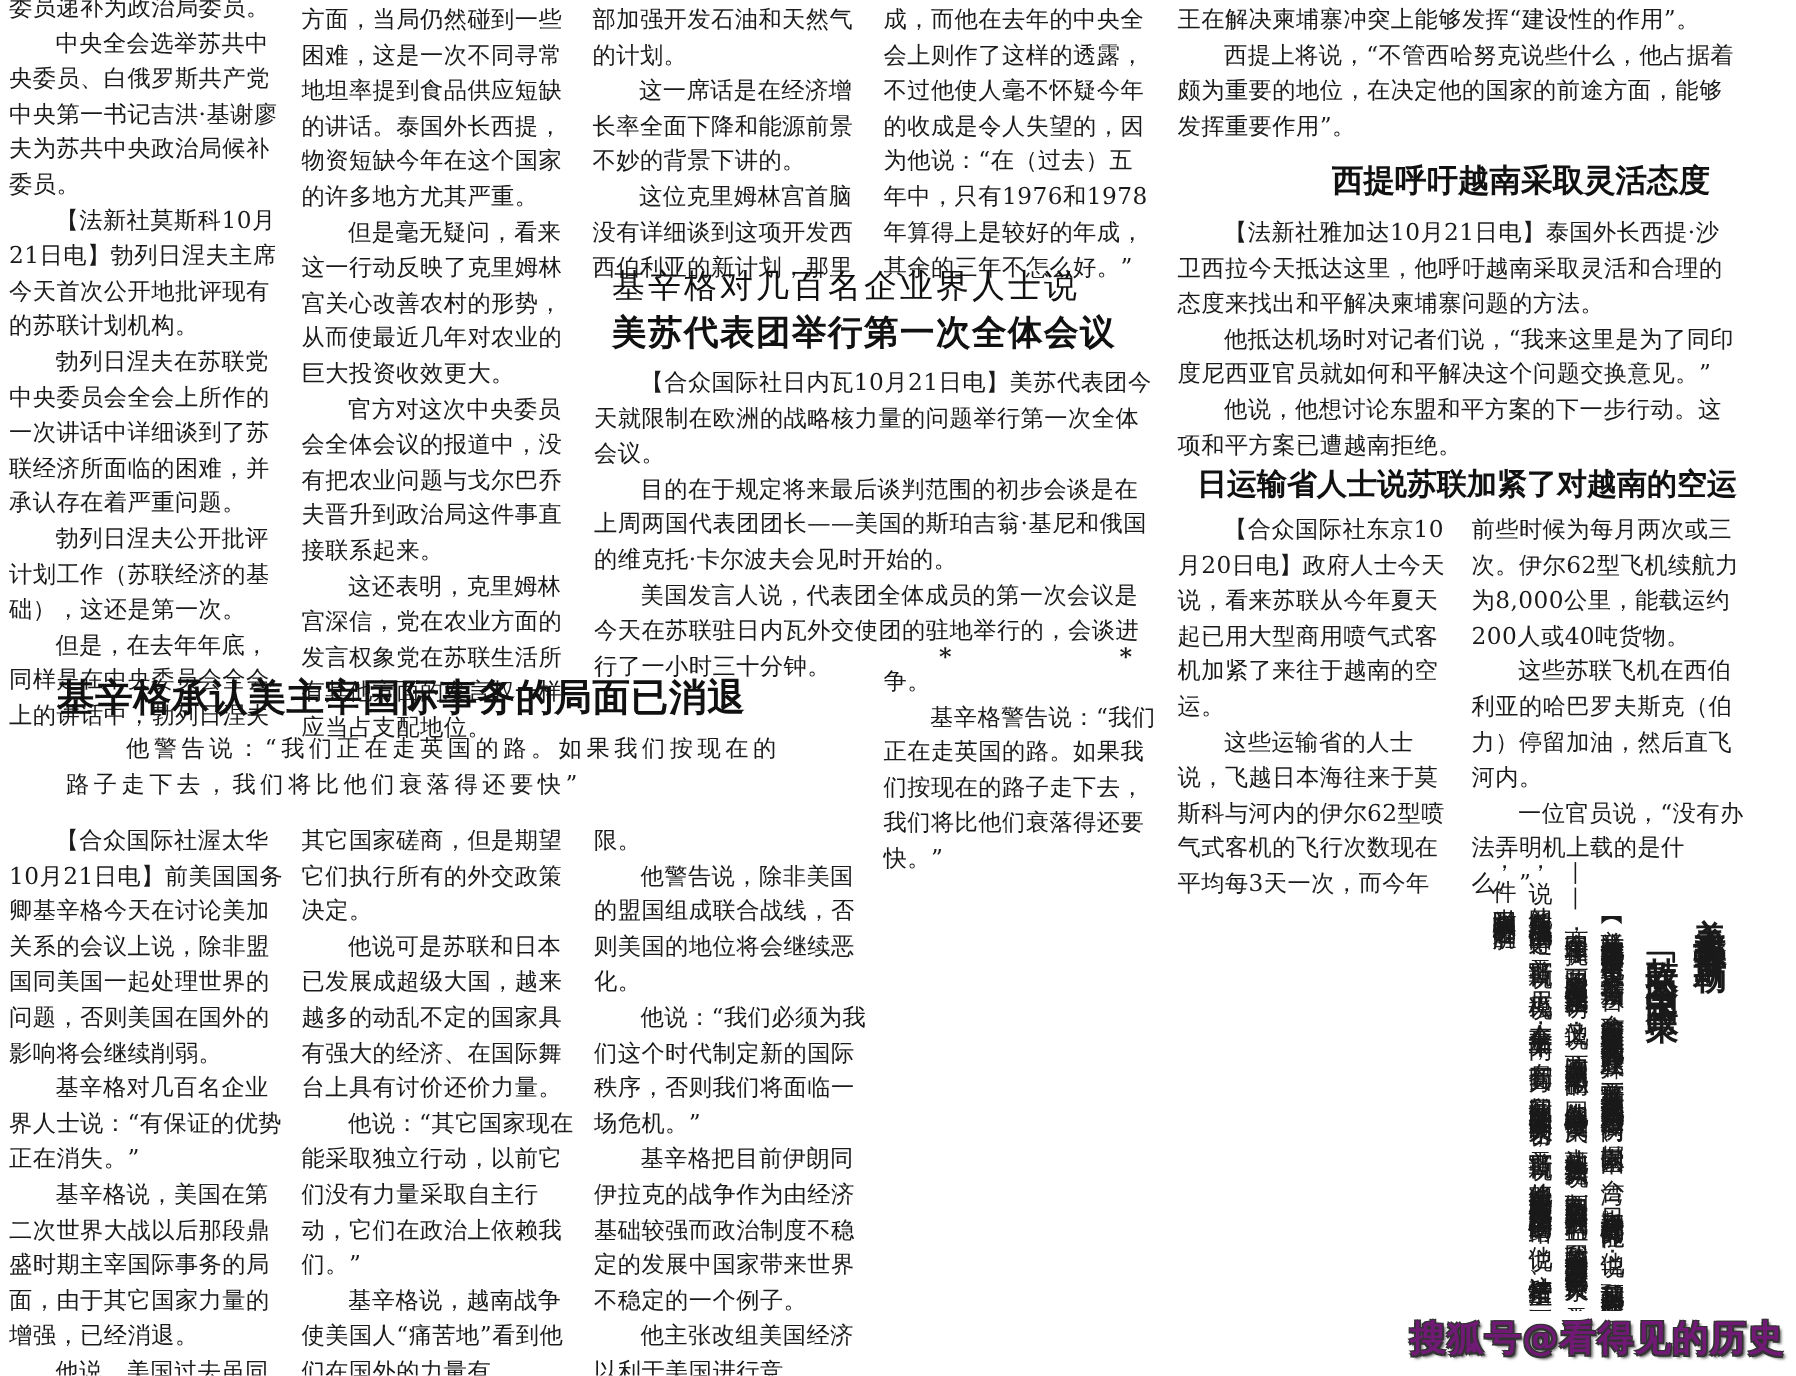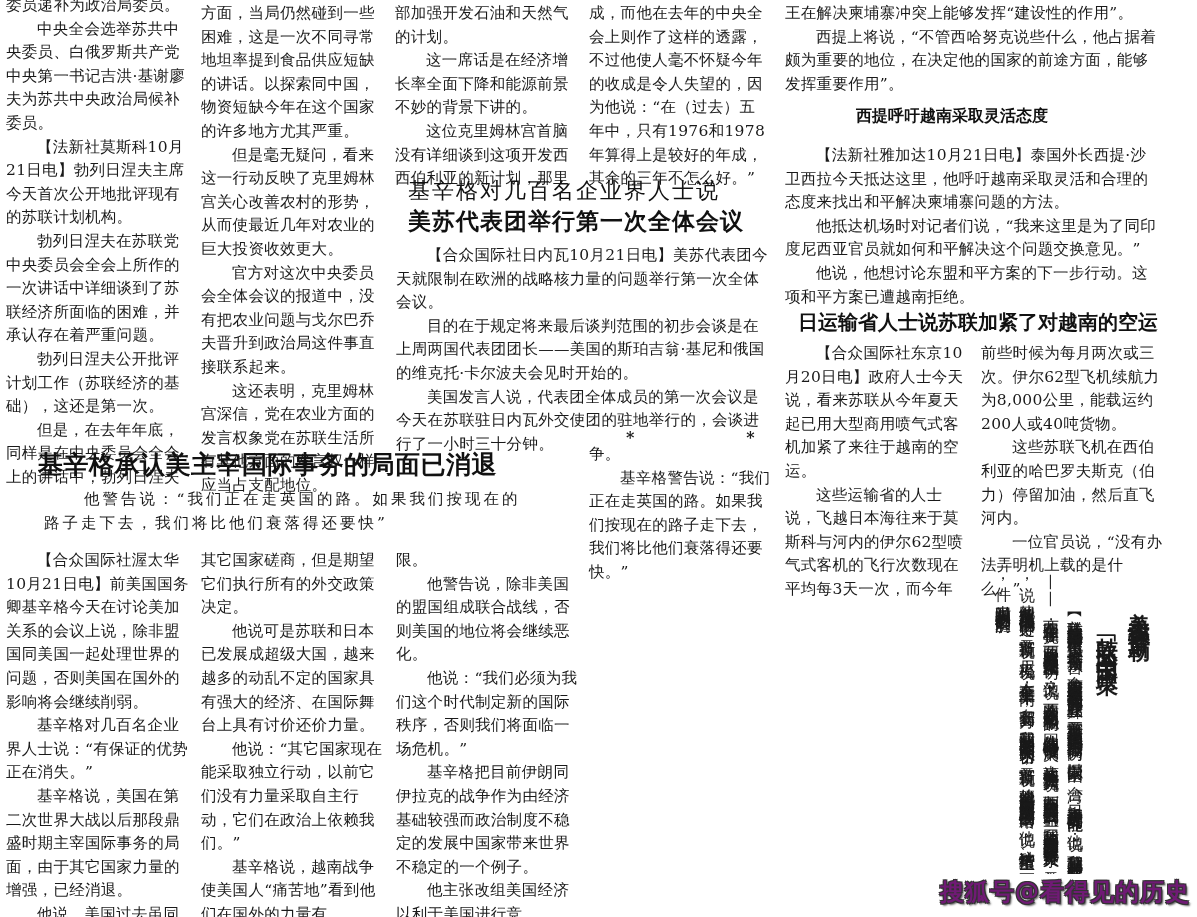--- a/index.html
+++ b/index.html
@@ -22,21 +22,21 @@
 <div class="blk" style="left:6px; top:-6px; width:184px;" id="c1t">
     <p class="noi">委员递补为政治局委员。</p>
     <p>中央全会选举苏共中央委员、白俄罗斯共产党中央第一书记吉洪·基谢廖夫为苏共中央政治局候补委员。</p>
     <p>【法新社莫斯科10月21日电】勃列日涅夫主席今天首次公开地批评现有的苏联计划机构。</p>
     <p>勃列日涅夫在苏联党中央委员会全会上所作的一次讲话中详细谈到了苏联经济所面临的困难，并承认存在着严重问题。</p>
     <p>勃列日涅夫公开批评计划工作（苏联经济的基础），这还是第一次。</p>
     <p>但是，在去年年底，同样是在中央委员会全会上的讲话中，勃列日涅夫</p>
   </div>
 
 <div class="blk" style="left:201px; top:2px; width:184px;" id="c2t">
-    <p class="noi">方面，当局仍然碰到一些困难，这是一次不同寻常地坦率提到食品供应短缺的讲话。以探索同中国，物资短缺今年在这个国家的许多地方尤其严重。</p>
+    <p class="noi">方面，当局仍然碰到一些困难，这是一次不同寻常地坦率提到食品供应短缺的讲话。泰国外长西提，物资短缺今年在这个国家的许多地方尤其严重。</p>
     <p>但是毫无疑问，看来这一行动反映了克里姆林宫关心改善农村的形势，从而使最近几年对农业的巨大投资收效更大。</p>
     <p>官方对这次中央委员会全体会议的报道中，没有把农业问题与戈尔巴乔夫晋升到政治局这件事直接联系起来。</p>
     <p>这还表明，克里姆林宫深信，党在农业方面的发言权象党在苏联生活所有其他方面的发言权一样应当占支配地位。</p>
   </div>
 
 <div class="blk" style="left:395px; top:2px; width:182px;" id="c3t">
     <p class="noi">部加强开发石油和天然气的计划。</p>
     <p>这一席话是在经济增长率全面下降和能源前景不妙的背景下讲的。</p>
     <p>这位克里姆林宫首脑没有详细谈到这项开发西西伯利亚的新计划，那里</p>
   </div>
@@ -52,21 +52,21 @@
     <p>目的在于规定将来最后谈判范围的初步会谈是在上周两国代表团团长——美国的斯珀吉翁·基尼和俄国的维克托·卡尔波夫会见时开始的。</p>
     <p>美国发言人说，代表团全体成员的第一次会议是今天在苏联驻日内瓦外交使团的驻地举行的，会谈进行了一小时三十分钟。</p>
   </div>
 <div class="stars" style="left:626px; top:428px; white-space:pre;">*　　　　　　　*</div>
 
 <div class="blk" style="left:785px; top:2px; width:375px;" id="rt">
     <p class="noi">王在解决柬埔寨冲突上能够发挥“建设性的作用”。</p>
     <p>西提上将说，“不管西哈努克说些什么，他占据着颇为重要的地位，在决定他的国家的前途方面，能够发挥重要作用”。</p>
   </div>
 
-<div class="head" style="left:856px; top:106px; font-size:16px;">西提呼吁越南采取灵活态度</div>
+<div class="head" style="left:888px; top:106px; font-size:21px;">西提呼吁越南采取灵活态度</div>
 <div class="blk" style="left:785px; top:144px; width:375px;" id="thai">
     <p>【法新社雅加达10月21日电】泰国外长西提·沙卫西拉今天抵达这里，他呼吁越南采取灵活和合理的态度来找出和平解决柬埔寨问题的方法。</p>
     <p>他抵达机场时对记者们说，“我来这里是为了同印度尼西亚官员就如何和平解决这个问题交换意见。”</p>
     <p>他说，他想讨论东盟和平方案的下一步行动。这项和平方案已遭越南拒绝。</p>
   </div>
 
 <div class="head" style="left:798px; top:309px; font-size:20px;">日运输省人士说苏联加紧了对越南的空运</div>
 <div class="blk" style="left:785px; top:342px; width:182px;" id="airA">
     <p>【合众国际社东京10月20日电】政府人士今天说，看来苏联从今年夏天起已用大型商用喷气式客机加紧了来往于越南的空运。</p>
     <p>这些运输省的人士说，飞越日本海往来于莫斯科与河内的伊尔62型喷气式客机的飞行次数现在平均每3天一次，而今年</p>

